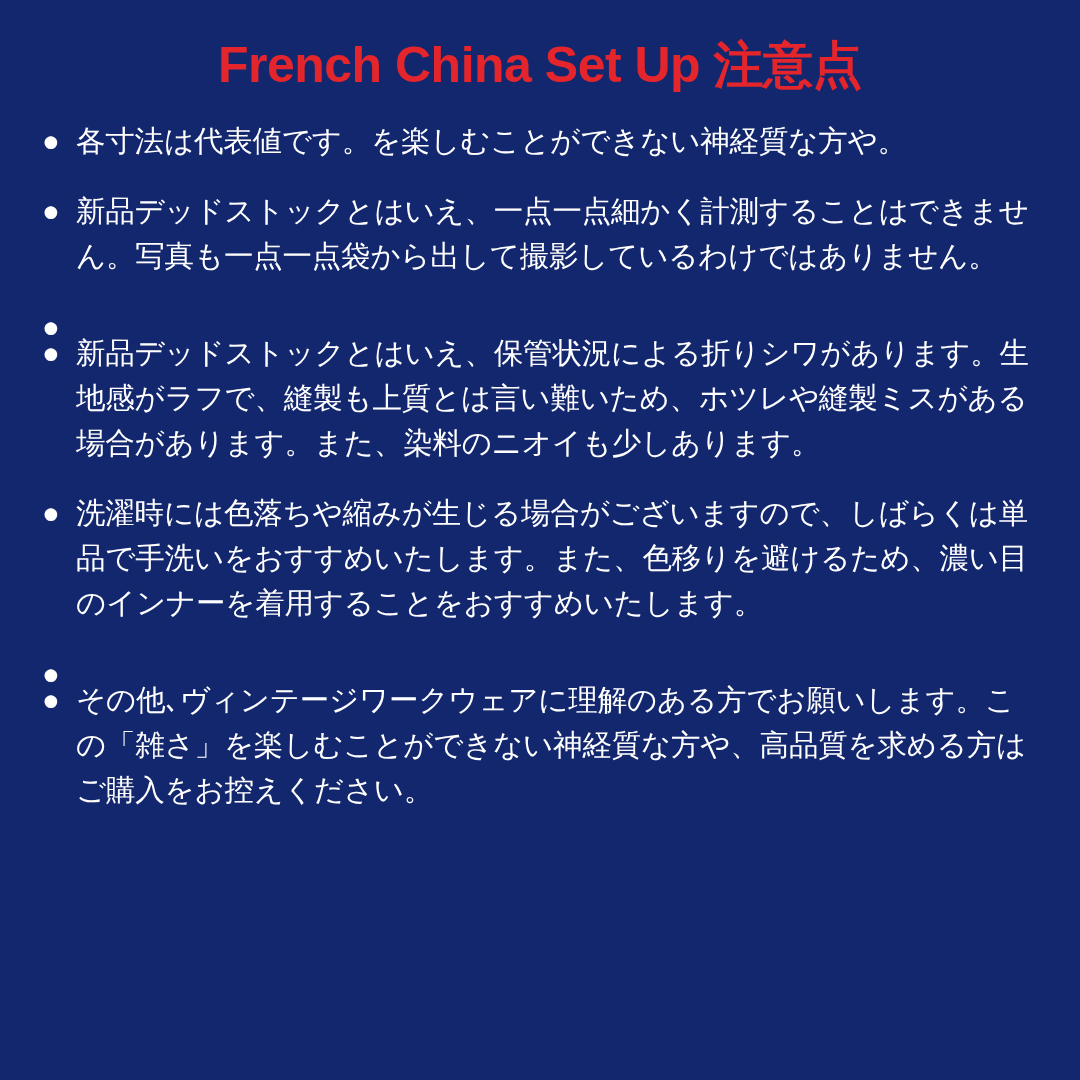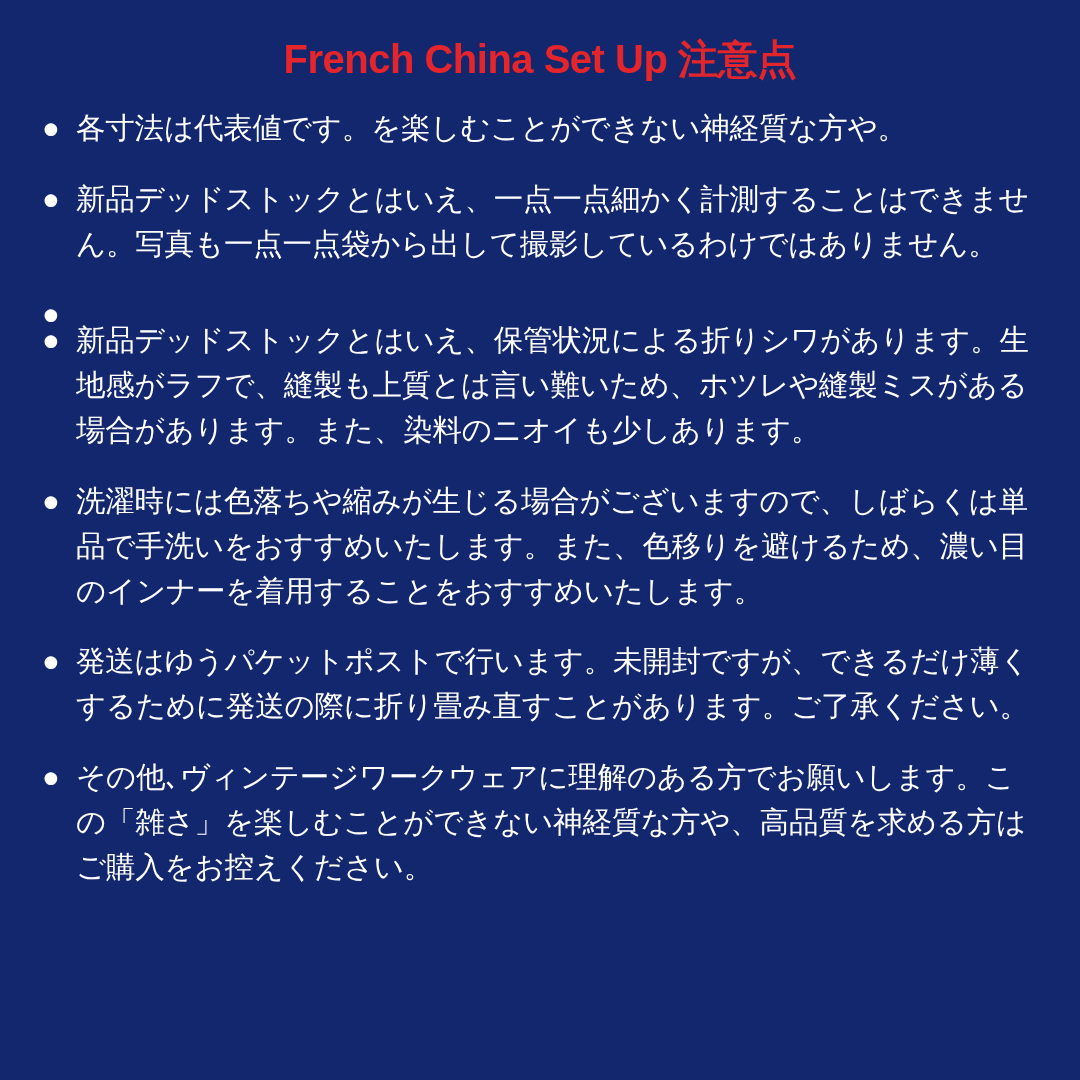--- a/index.html
+++ b/index.html
@@ -16,21 +16,21 @@
   .page {
     width: 1080px;
     height: 1080px;
     box-sizing: border-box;
     padding: 26px 38px 10px 38px;
     display: flex;
     flex-direction: column;
   }
   .title {
     text-align: center;
-    font-size: 40px;
+    font-size: 50px;
     font-weight: bold;
     letter-spacing: -0.5px;
     line-height: 1.25;
     margin: 8px 0 22px 0;
     white-space: nowrap;
   }
   .title .en {
     color: #e4262c;
   }
   .title .jp {
@@ -91,21 +91,20 @@
       <span>新品デッドストックとはいえ、保管状況による折りシワがあります。生地感がラフで、縫製も上質とは言い難いため、ホツレや縫製ミスがある場合があります。また、染料のニオイも少しあります。</span>
     </div>
 
     <div class="note">
       <span class="bullet">●</span>
       <span>洗濯時には色落ちや縮みが生じる場合がございますので、しばらくは単品で手洗いをおすすめいたします。また、色移りを避けるため、濃い目のインナーを着用することをおすすめいたします。</span>
     </div>
 
     <div class="note">
       <span class="bullet">●</span>
-      <span>発送はゆうパケットポストで行います。未開封ですが、できるだけ薄くするために発送の際に折り畳み直すことがあります。ご了承ください。</span>
     </div>
 
     <div class="note">
       <span class="bullet">●</span>
       <span>その他､ヴィンテージワークウェアに理解のある方でお願いします。この「雑さ」を楽しむことができない神経質な方や、高品質を求める方はご購入をお控えください。</span>
     </div>
 
   </div>
 </div>
 

